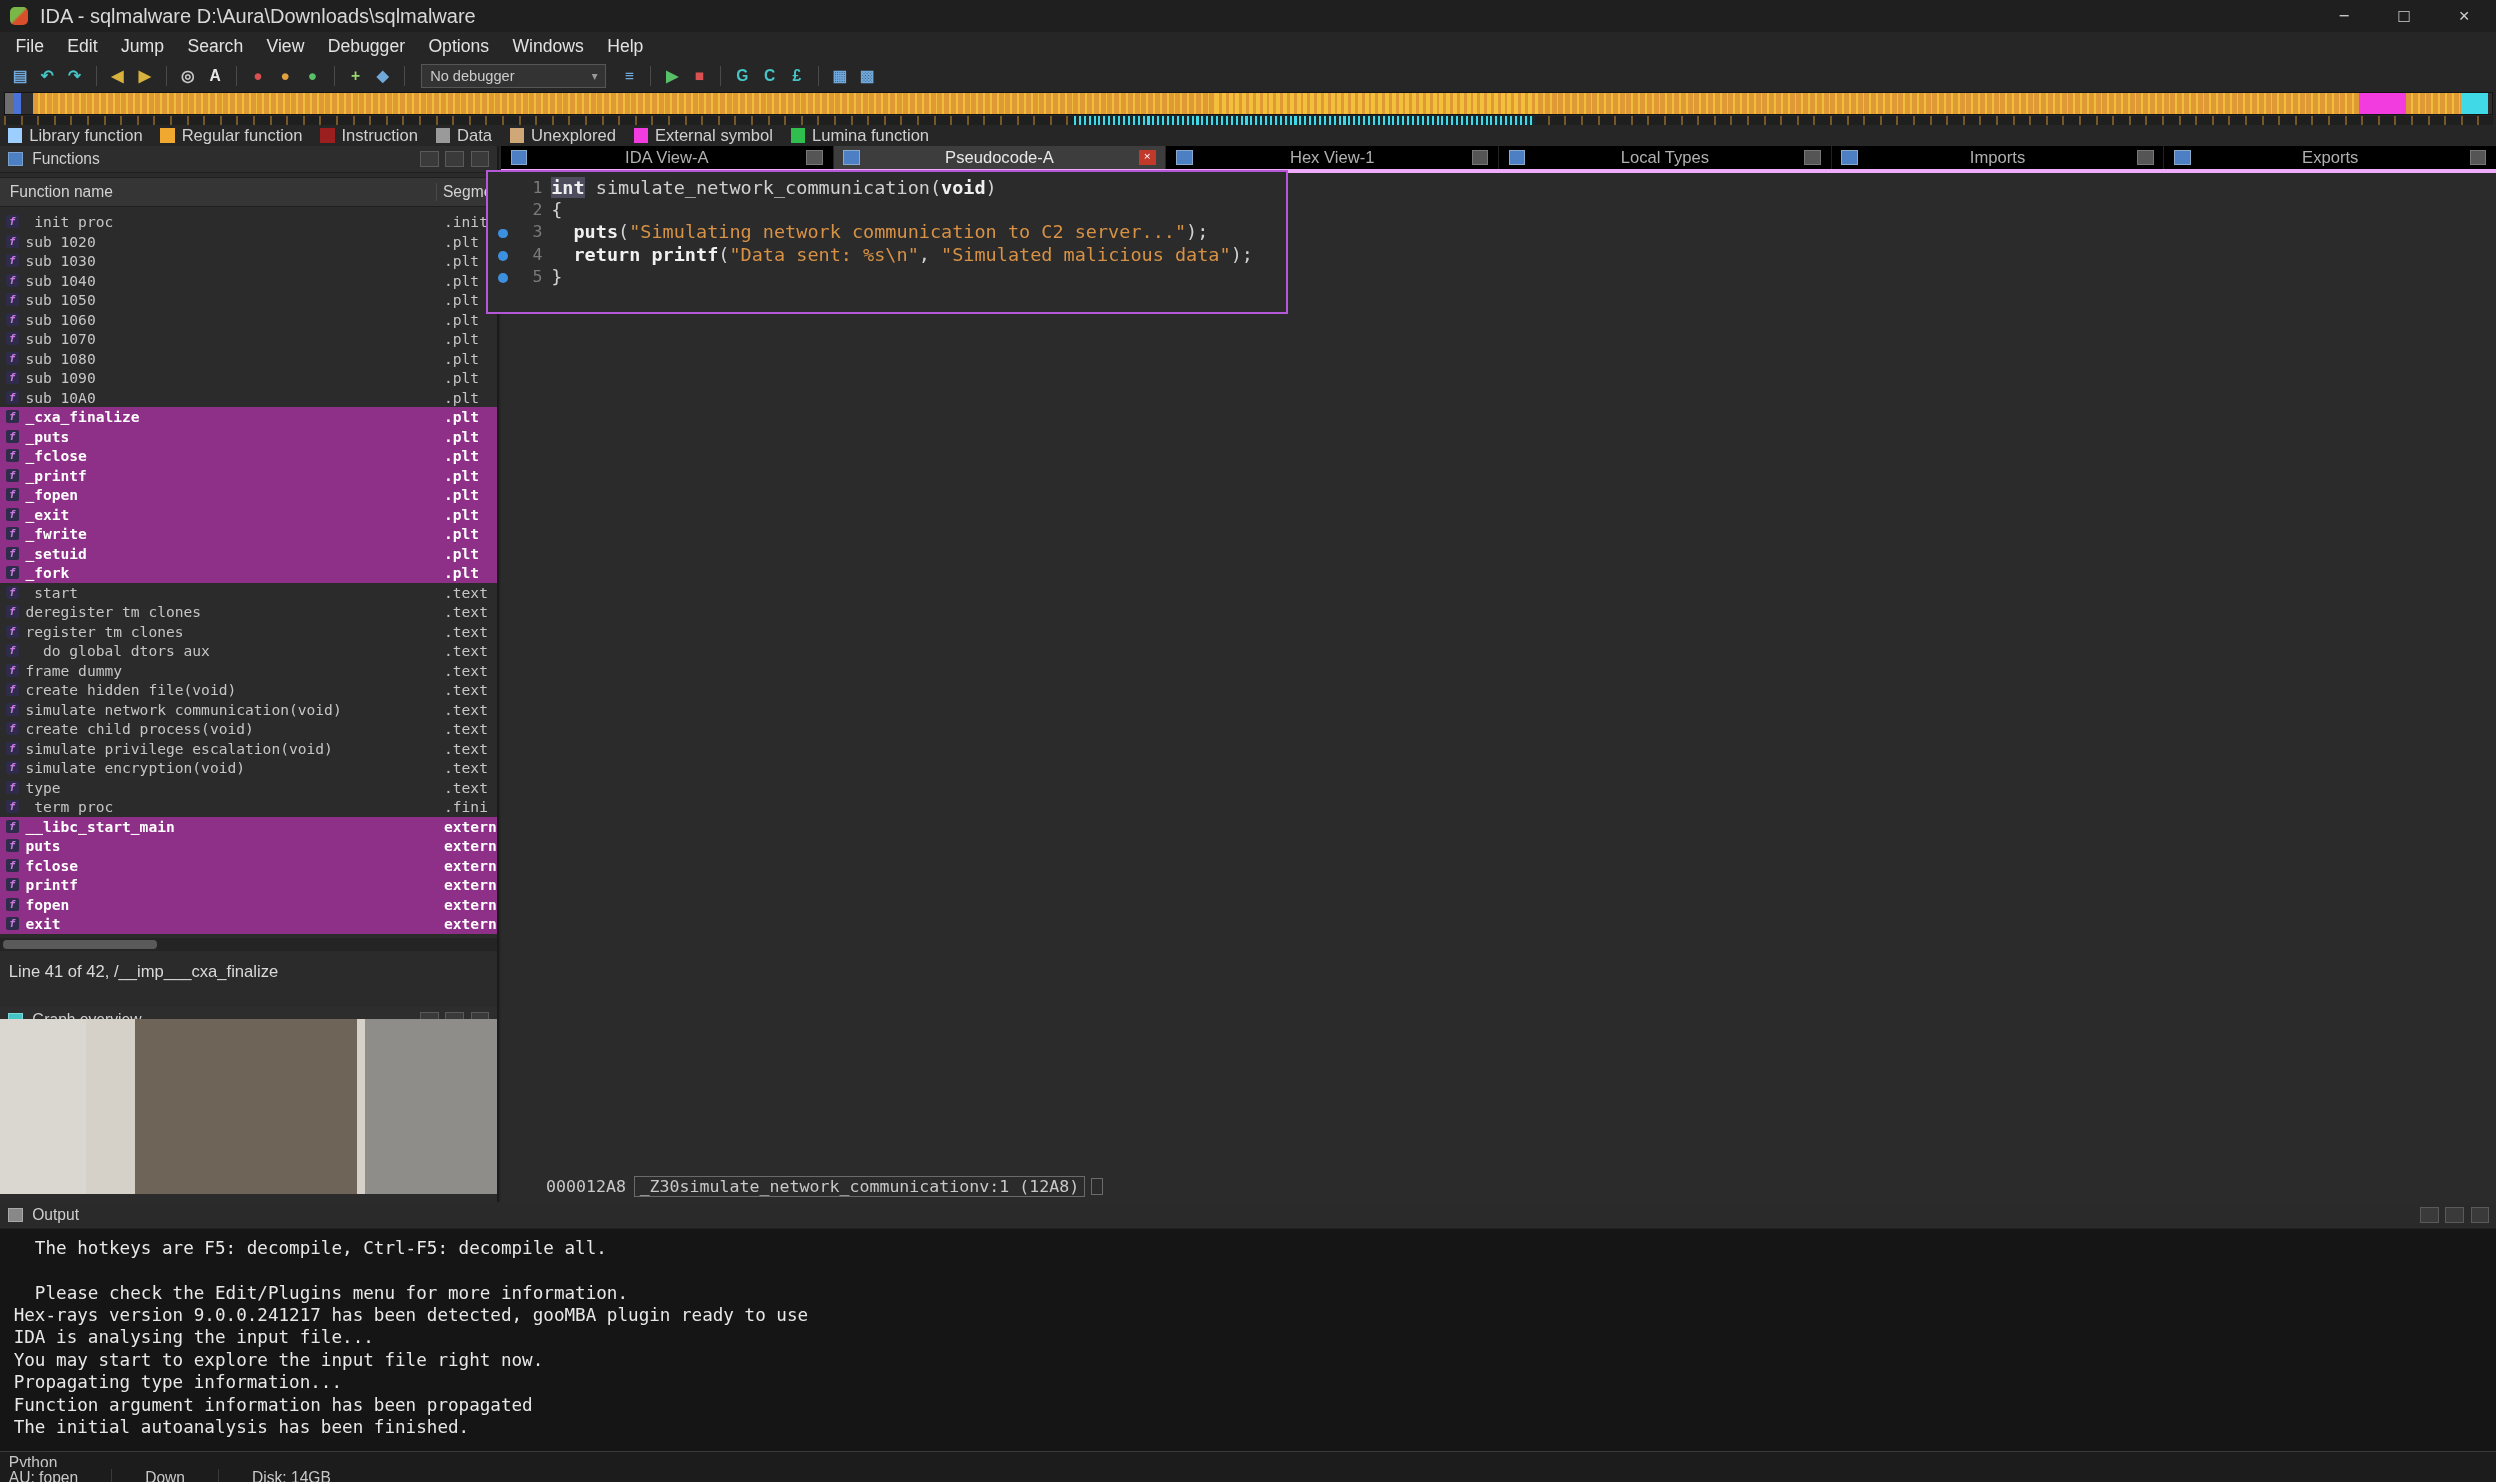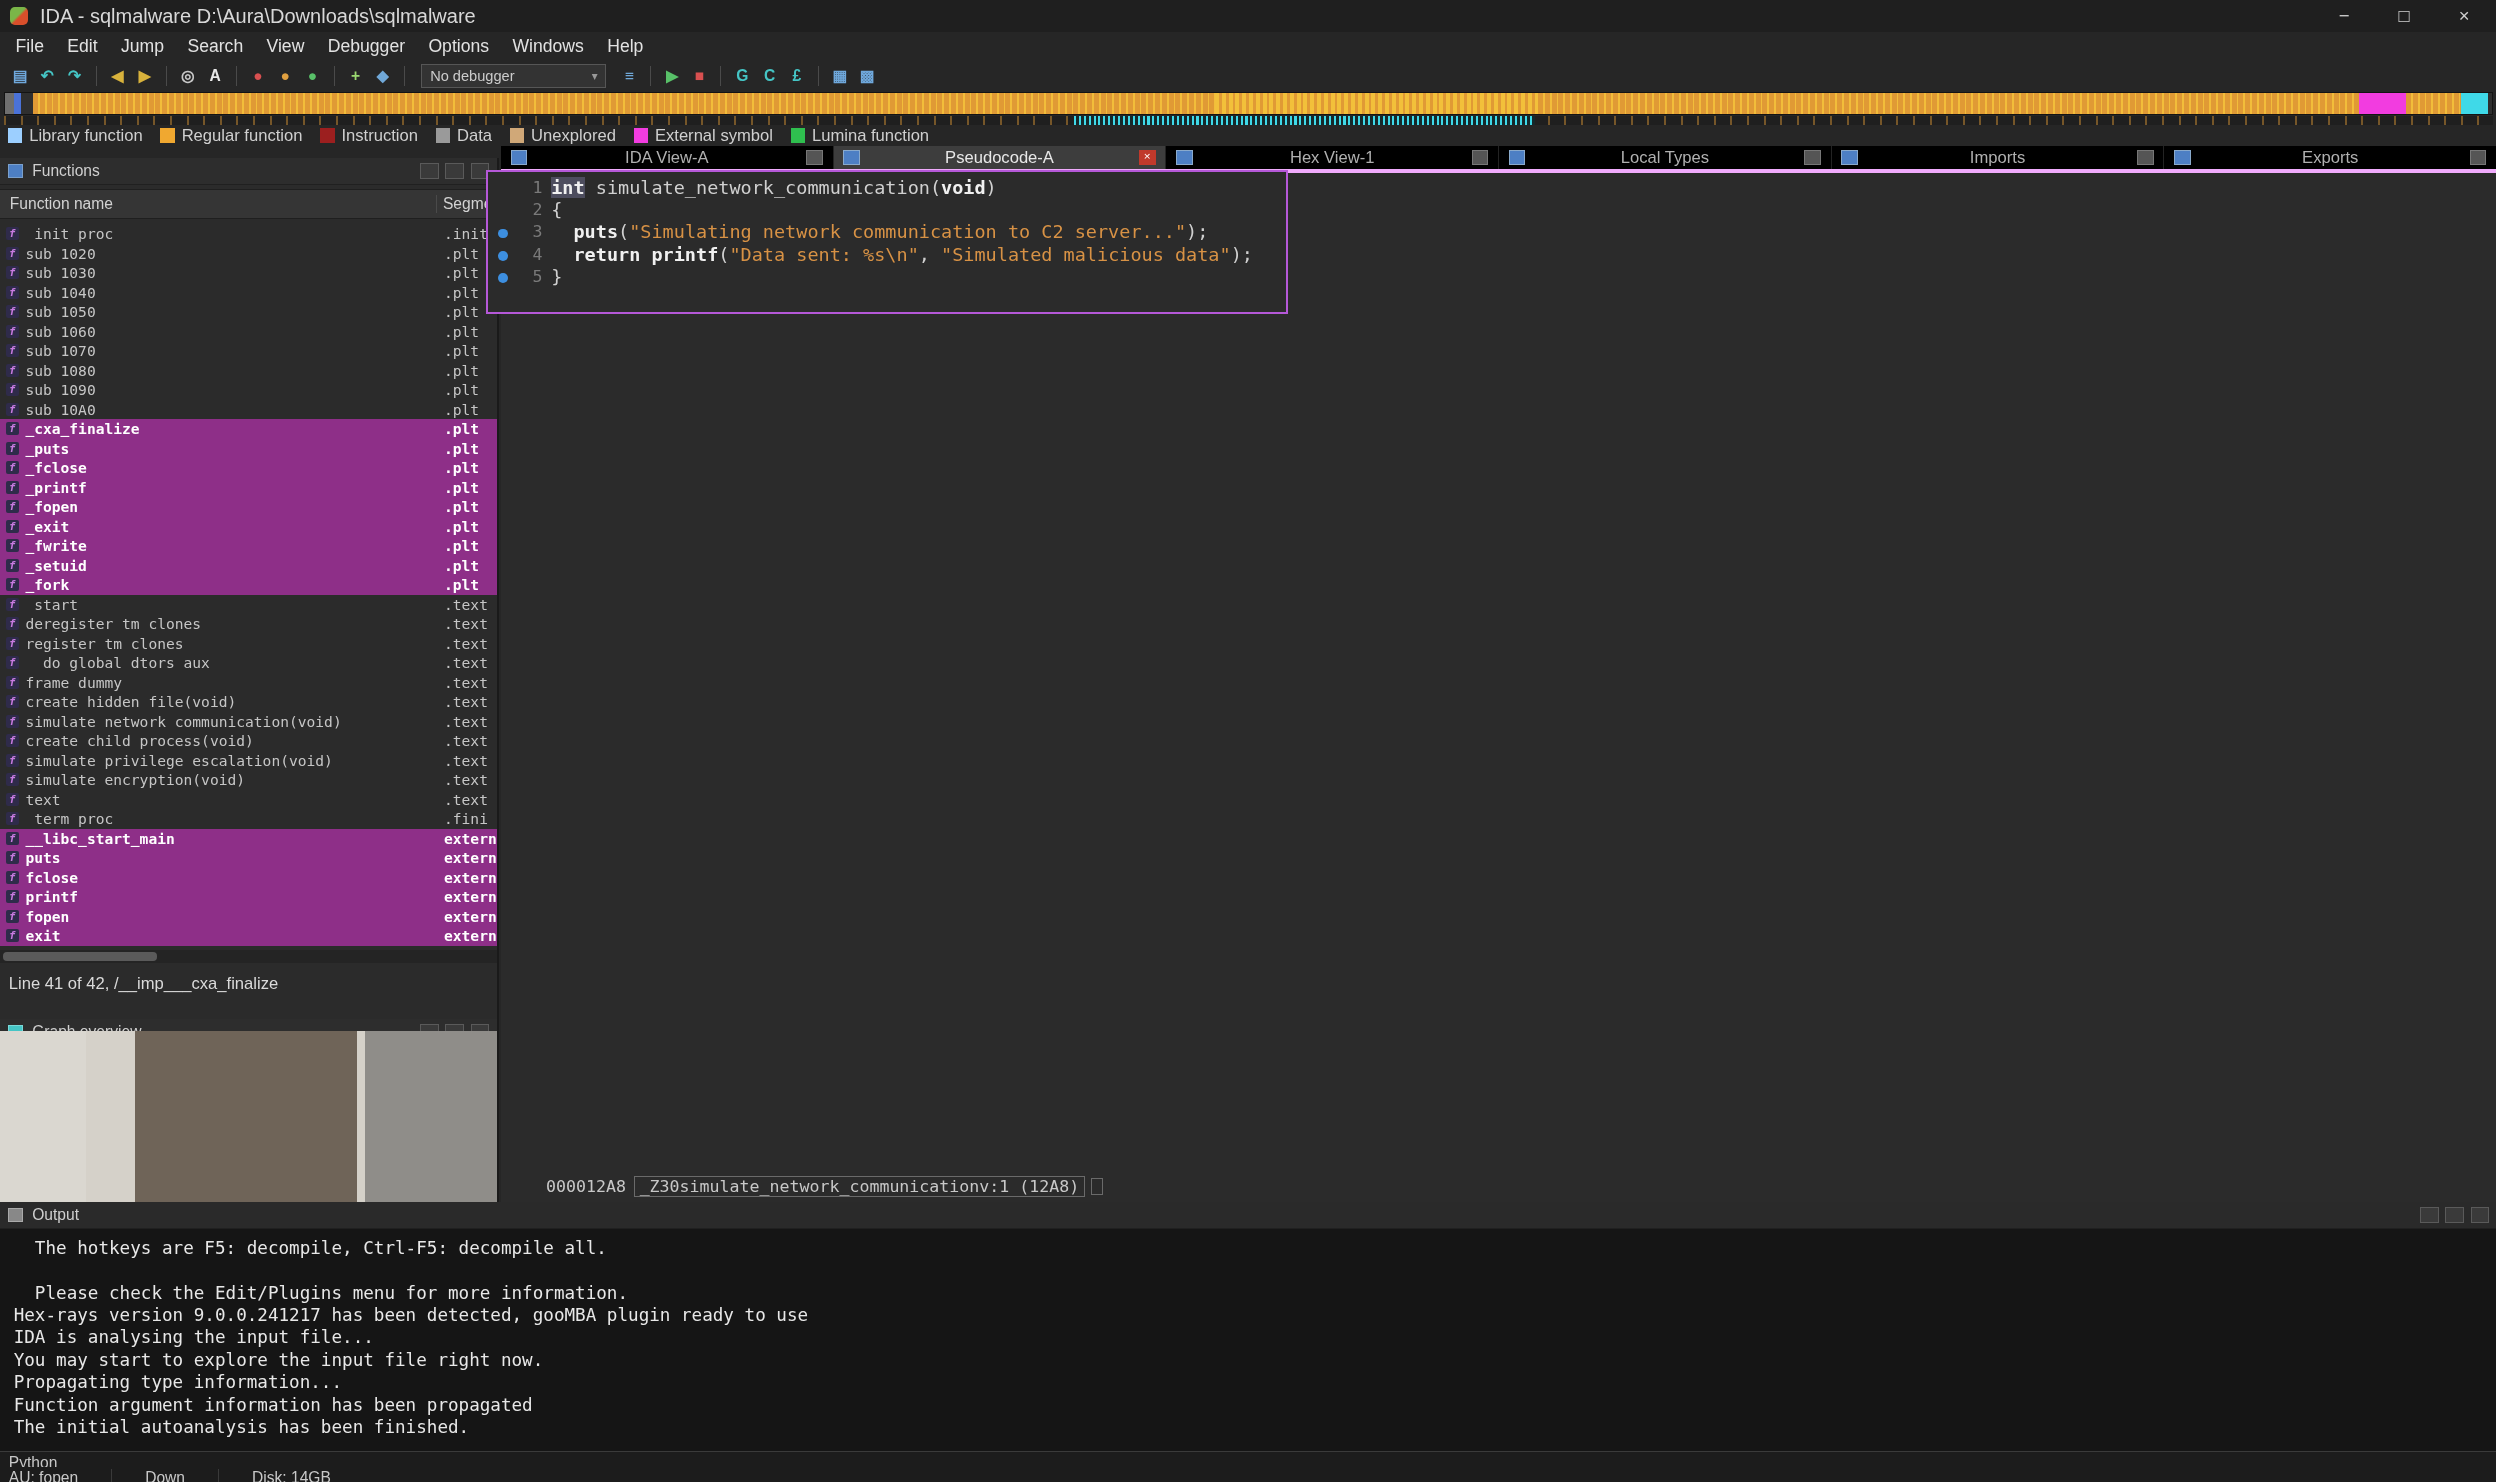--- a/index.html
+++ b/index.html
@@ -41,21 +41,21 @@
   
   .main{position:absolute;top:146px;left:0;width:2497px;height:1056px;}
   .panel-header{height:27px;background:#2d2d2d;display:flex;align-items:center;padding:0 7.8px;font-size:15.6px;color:#cfcfcf;border-bottom:1px solid #202020;}
   .ph-icon{width:15.6px;height:13.7px;margin-right:8.8px;background:#4d7fc4;border:1px solid #7aa0cc;flex:none;}
   .ph-icon.go{background:#45c5c5;border-color:#7ad8d8;}
   .ph-icon.out{background:#888;border-color:#aaa;}
   .ph-buttons{margin-left:auto;display:flex;gap:6.8px;}
   .ph-btn{width:18.5px;height:15.6px;border:1px solid #5a5a5a;background:#3a3a3a;}
 
   
-  .left{position:absolute;left:0;top:12px;width:499px;height:100%;background:#2b2b2b;border-right:2px solid #1a1a1a;}
+  .left{position:absolute;left:0;top:0;width:499px;height:100%;background:#2b2b2b;border-right:2px solid #1a1a1a;}
   .colheader{position:absolute;top:31px;left:0;right:0;height:30px;background:#353535;border-bottom:1px solid #1f1f1f;border-top:1px solid #1f1f1f;display:flex;align-items:center;font-size:15.6px;color:#d2d2d2;}
   .col-name{padding-left:9.8px;width:436px;overflow:hidden;white-space:nowrap;}
   .col-seg{border-left:1px solid #4a4a4a;padding-left:5.9px;flex:1;overflow:hidden;white-space:nowrap;}
   .funclist{position:absolute;top:66px;left:0;right:0;height:722px;overflow:hidden;font-family:"DejaVu Sans Mono",monospace;font-size:14.6px;}
   .frow{position:relative;height:19.5px;display:flex;align-items:center;color:#c6c6c6;white-space:nowrap;}
   .frow.hl{background:#8e2f88;color:#ffffff;font-weight:bold;}
   .ficon{width:12.7px;height:12.7px;background:#2f2b4a;color:#c87be0;font-size:10.7px;font-weight:bold;font-style:italic;display:flex;align-items:center;justify-content:center;margin:0 6.8px 0 5.9px;border-radius:2px;flex:none;}
   .fname{width:417px;overflow:hidden;flex:none;}
   .fseg{position:absolute;left:444px;right:0;overflow:hidden;}
   .hscroll{position:absolute;top:792px;left:0;right:0;height:12.7px;background:#242424;}
@@ -373,21 +373,21 @@
             <span class="fname">simulate_privilege_escalation(void)</span>
             <span class="fseg">.text</span>
           </div>
           <div class="frow">
             <span class="ficon">f</span>
             <span class="fname">simulate_encryption(void)</span>
             <span class="fseg">.text</span>
           </div>
           <div class="frow">
             <span class="ficon">f</span>
-            <span class="fname">text</span>
+            <span class="fname">type</span>
             <span class="fseg">.text</span>
           </div>
           <div class="frow">
             <span class="ficon">f</span>
             <span class="fname">_term_proc</span>
             <span class="fseg">.fini</span>
           </div>
           <div class="frow hl">
             <span class="ficon">f</span>
             <span class="fname">__libc_start_main</span>

